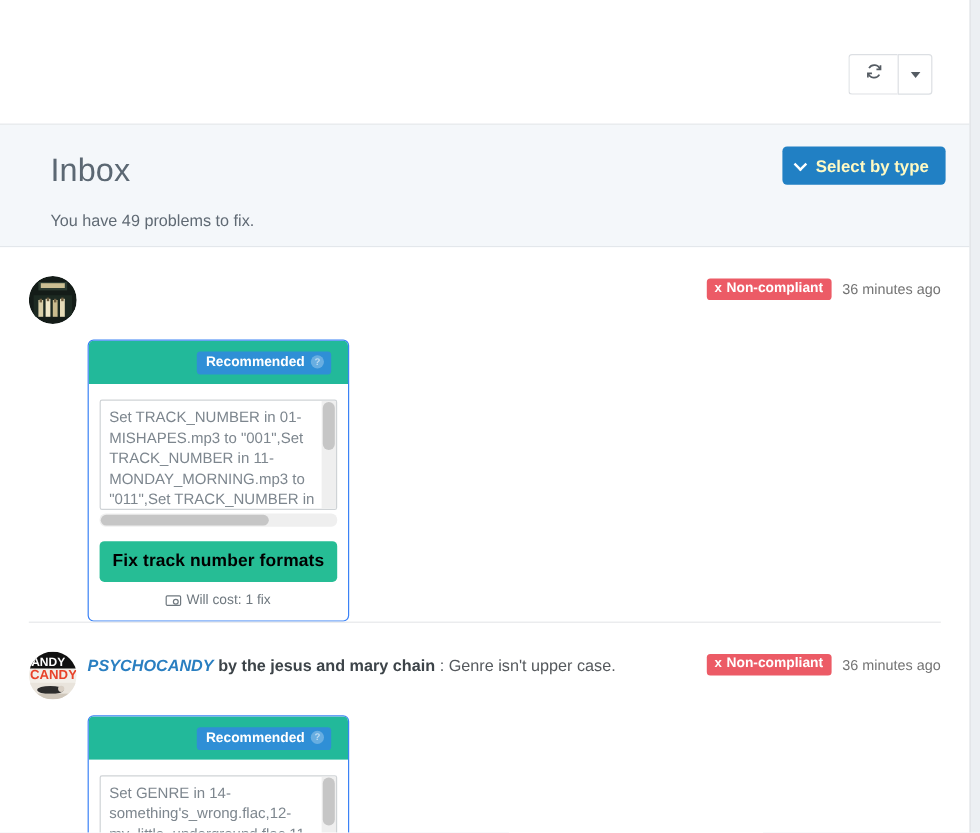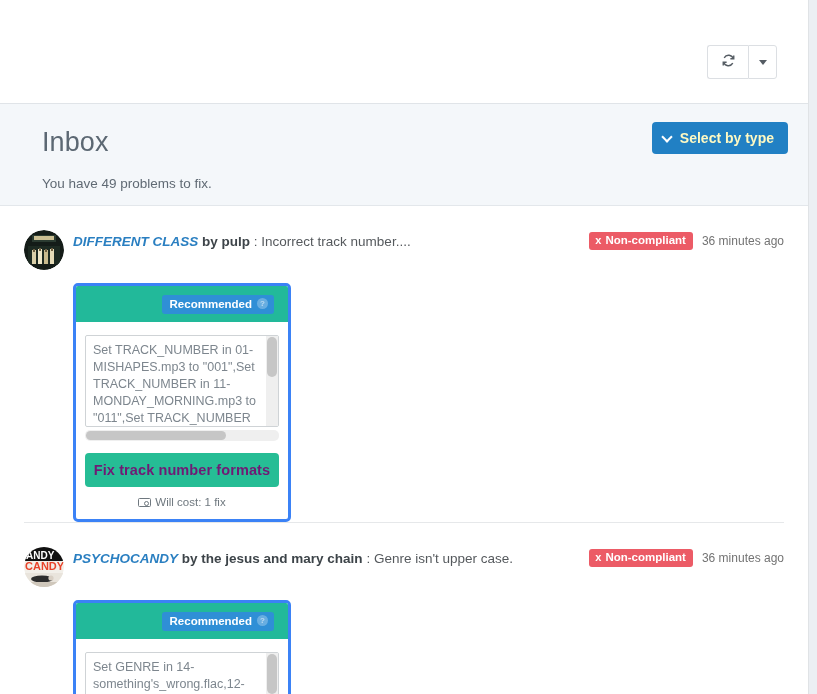--- a/index.html
+++ b/index.html
@@ -175,21 +175,21 @@
     gap: 4px;
     line-height: 11px;
   }
   .x-glyph { font-size: 11px; font-weight: bold; line-height: 11px; }
   .time-ago { font-size: 12px; color: #737373; }
 
   
   .rec-card {
     margin: 13px 0 0 49px;
     width: 218px;
-    border: 3px solid #3b82f6;
+    border: 1px solid #3b82f6;
     border-radius: 5px;
     background: #ffffff;
     overflow: hidden;
   }
   .rec-head {
     background: #22b99a;
     height: 36px;
     padding: 0 14px;
     display: flex;
     align-items: center;
@@ -266,21 +266,21 @@
     border-radius: 5px;
   }
 
   .fix-btn {
     display: block;
     width: 100%;
     margin-top: 12px;
     background: #26bd95;
     border: none;
     border-radius: 4px;
-    color: #701a75;
+    color: #000000;
     font-size: 14.5px;
     font-family: "Liberation Sans", sans-serif;
     font-weight: bold;
     height: 34px;
     cursor: pointer;
     letter-spacing: 0.1px;
   }
   .cost-line {
     text-align: right;
     margin-top: 9px;
@@ -360,26 +360,20 @@
             <rect x="8" y="20" width="4" height="14" fill="#d9cfa8"></rect>
             <rect x="14" y="19" width="4" height="15" fill="#efe7c8"></rect>
             <rect x="20" y="20" width="4" height="14" fill="#c9bb8e"></rect>
             <rect x="26" y="19" width="4" height="15" fill="#e6dcb8"></rect>
             <rect x="9" y="19" width="2" height="3" fill="#6e5f42"></rect>
             <rect x="15" y="18" width="2" height="3" fill="#6e5f42"></rect>
             <rect x="21" y="19" width="2" height="3" fill="#6e5f42"></rect>
             <rect x="27" y="18" width="2" height="3" fill="#6e5f42"></rect>
           </svg>
         </div>
-        <div class="msg-title">
-          <span class="album-name">DIFFERENT CLASS</span>
-          <span class="artist-by">by pulp</span>
-          <span class="issue-text">:</span>
-          <span class="issue-text">Incorrect track number....</span>
-        </div>
         <div class="meta-right">
           <span class="badge-nc">
             <span class="x-glyph">x</span>
             <span>Non-compliant</span>
           </span>
           <span class="time-ago">36 minutes ago</span>
         </div>
       </div>
 
       <div class="rec-card">

